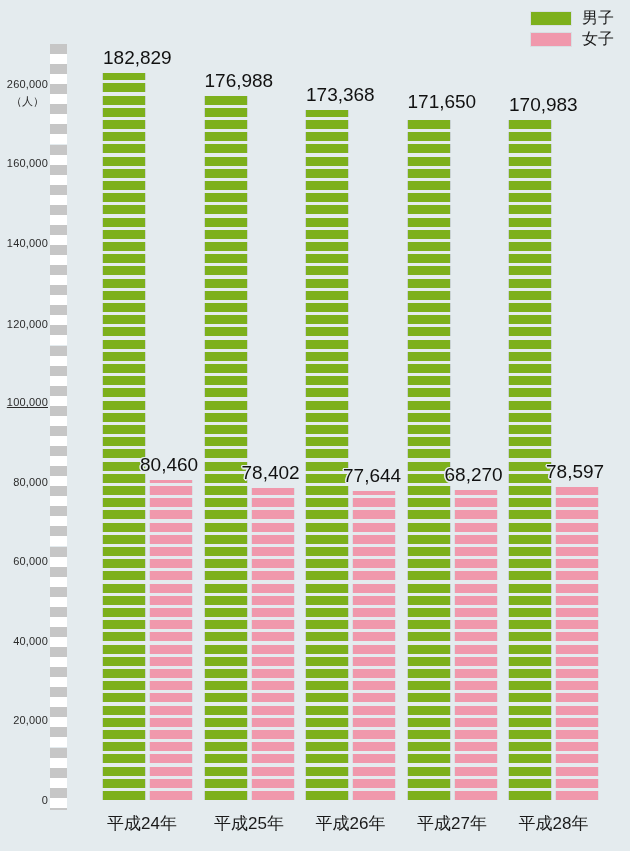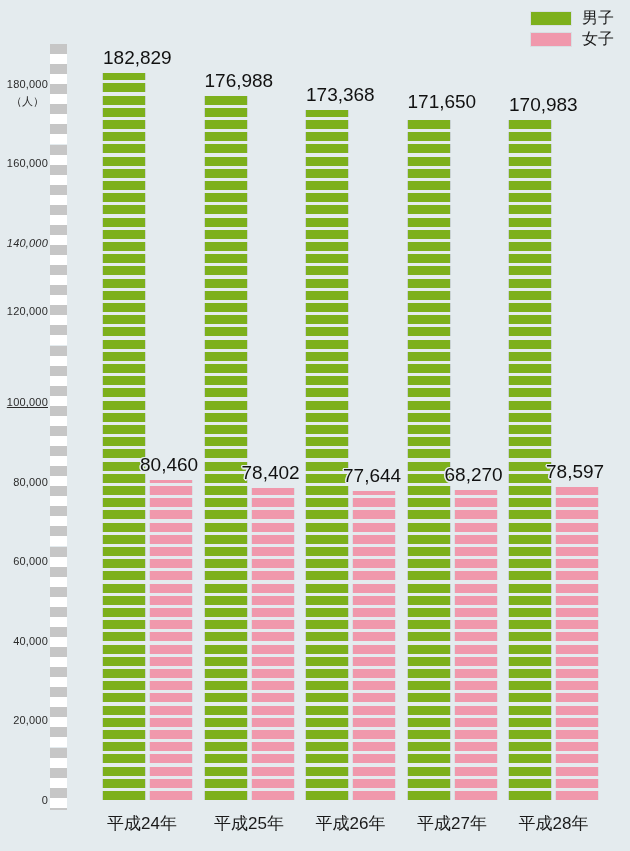--- a/index.html
+++ b/index.html
@@ -226,24 +226,24 @@
         <div class="ruler-block on" style="top: 743.7px; height: 10.05px;"></div>
         <div class="ruler-block off" style="top: 753.75px; height: 10.05px;"></div>
         <div class="ruler-block on" style="top: 763.8px; height: 10.05px;"></div>
       </div>
       <div class="ytick" style="top: 800px;">0</div>
       <div class="ytick" style="top: 720.421px;">20,000</div>
       <div class="ytick" style="top: 640.842px;">40,000</div>
       <div class="ytick" style="top: 561.263px;">60,000</div>
       <div class="ytick" style="top: 481.684px;">80,000</div>
       <div class="ytick" style="top: 402.105px; text-decoration: underline;">100,000</div>
-      <div class="ytick" style="top: 311px;">120,000</div>
-      <div class="ytick" style="top: 242.947px; font-style: italic;">140,000</div>
+      <div class="ytick" style="top: 324px;">120,000</div>
+      <div class="ytick" style="top: 242.947px;">140,000</div>
       <div class="ytick" style="top: 163.368px;">160,000</div>
-      <div class="ytick" style="top: 83.7895px;">180,000</div>
+      <div class="ytick" style="top: 83.7895px;">260,000</div>
       <div class="yunit" style="top: 100.789px; right: 586px;">（人）</div>
       <div class="bar boys" style="left: 102px; width: 44px; top: 72.533px; height: 727.467px;">
         <div class="bar-seg" style="top: 718.467px; height: 9px;"></div>
         <div class="bar-seg" style="top: 706.267px; height: 9px;"></div>
         <div class="bar-seg" style="top: 694.067px; height: 9px;"></div>
         <div class="bar-seg" style="top: 681.867px; height: 9px;"></div>
         <div class="bar-seg" style="top: 669.667px; height: 9px;"></div>
         <div class="bar-seg" style="top: 657.467px; height: 9px;"></div>
         <div class="bar-seg" style="top: 645.267px; height: 9px;"></div>
         <div class="bar-seg" style="top: 633.067px; height: 9px;"></div>

